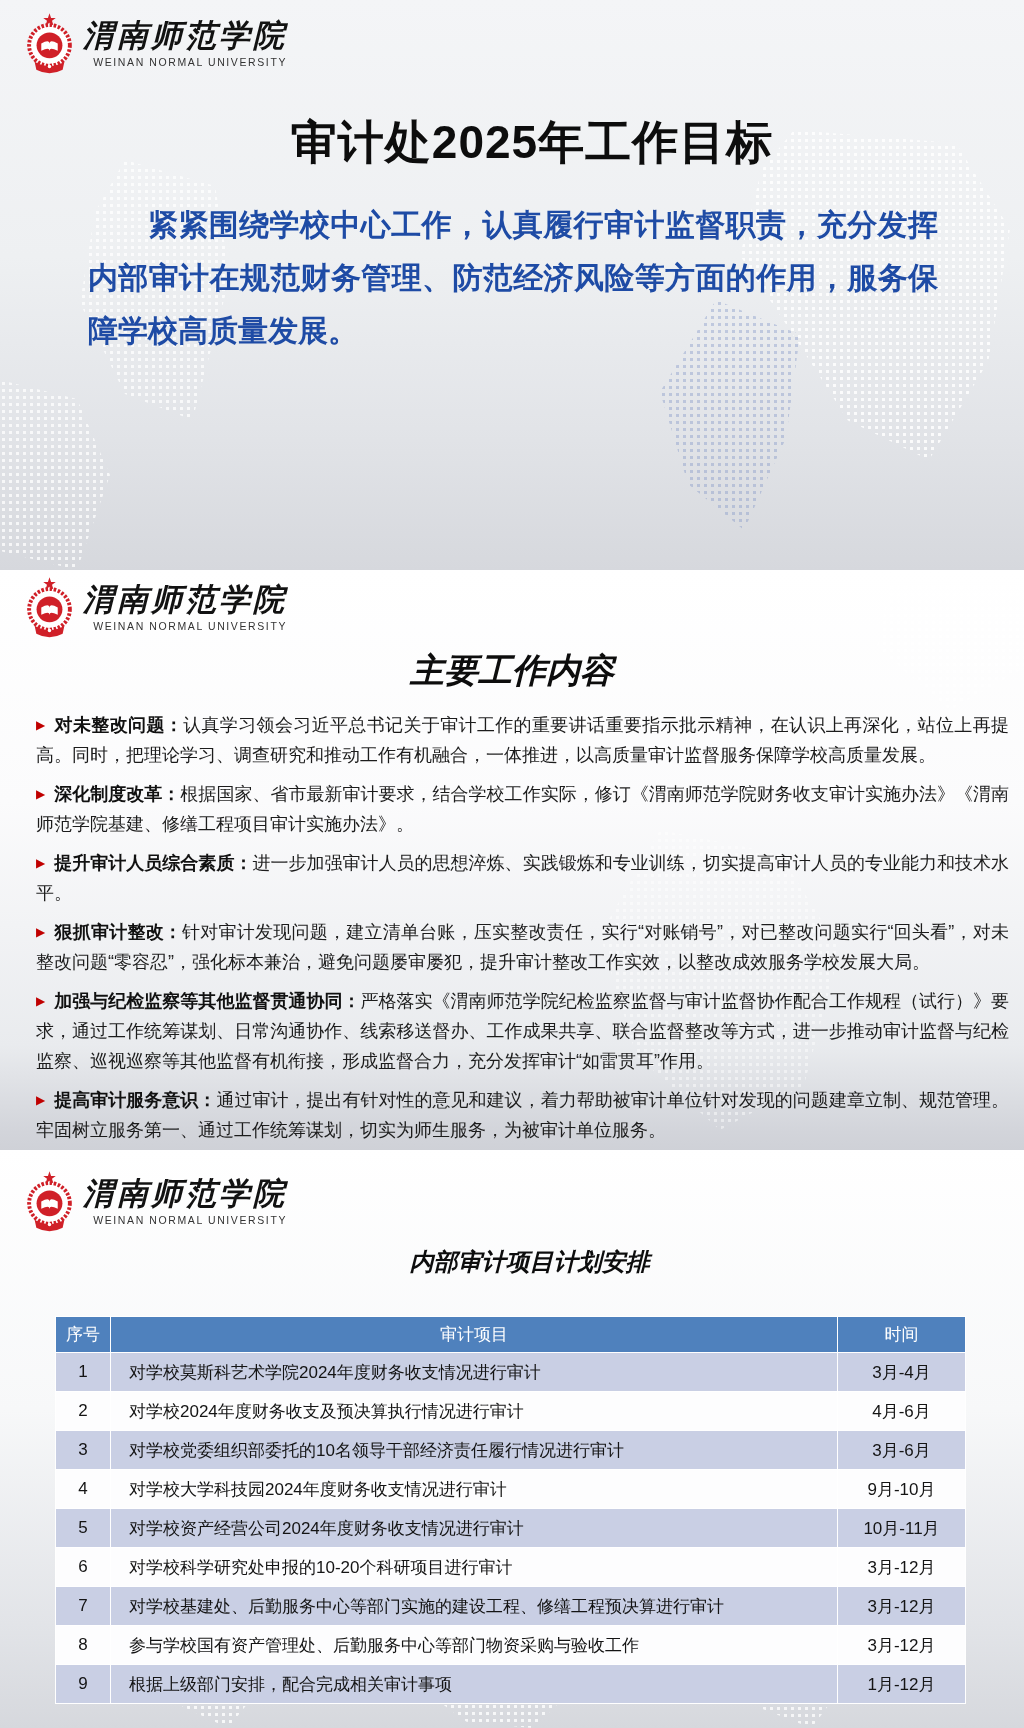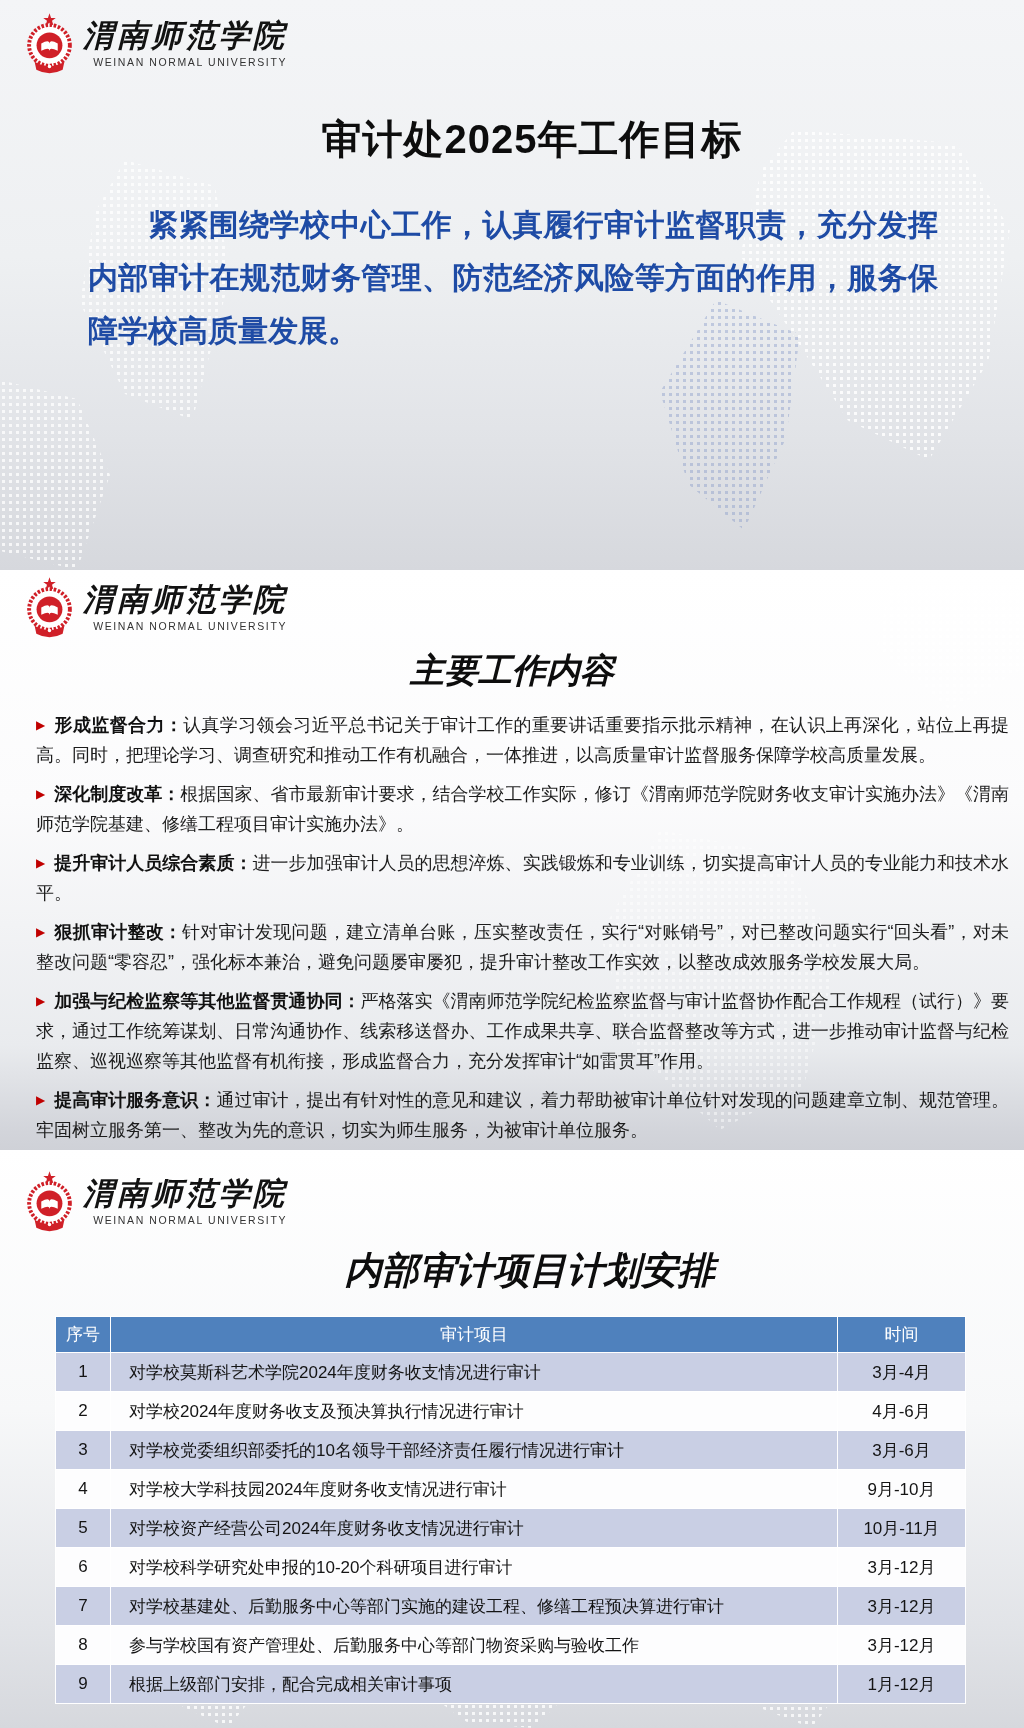--- a/index.html
+++ b/index.html
@@ -28,38 +28,38 @@
   .logo .cn{
     font-family:"Liberation Serif","DejaVu Serif",serif;
     font-size:31px;font-weight:bold;font-style:italic;
     letter-spacing:3px;color:#121212;line-height:34px;white-space:nowrap;
   }
   .logo .en{font-size:10.5px;letter-spacing:1.6px;color:#333;margin-top:3px;white-space:nowrap;text-align:right;}
 
   
   .main-title{
     position:absolute;left:0;right:0;top:112px;text-align:center;
-    font-size:40px;font-weight:bold;color:#0d0d0d;letter-spacing:1px;padding-left:40px;
+    font-size:46px;font-weight:bold;color:#0d0d0d;letter-spacing:1px;padding-left:40px;
   }
   .goal-para{
     position:absolute;left:88px;right:86px;top:198px;
     font-size:30px;font-weight:bold;color:#1e4ba5;
     line-height:53px;text-align:justify;text-indent:2em;
   }
 
   
   .sec-title{position:absolute;left:0;right:0;text-align:center;font-weight:bold;color:#0d0d0d;font-style:italic;}
   #sec2 .sec-title{top:78px;font-size:34px;}
   .bullets{position:absolute;left:36px;right:15px;top:140px;}
   .bullet{margin:0 0 9px 0;font-size:18px;line-height:30px;text-align:justify;color:#1c1c1c;}
   .bullet .marker{color:#c00000;font-size:12px;margin-right:9px;vertical-align:2px;}
   .bullet b{font-weight:bold;color:#111;}
 
   
-  #sec3 .sec-title{top:96px;font-size:37px;margin-left:35px;}
+  #sec3 .sec-title{top:96px;font-size:24px;margin-left:35px;}
   .plan-table{
     position:absolute;left:55px;top:166px;width:910px;
     border-collapse:collapse;table-layout:fixed;font-size:17px;
   }
   .plan-table col.c-no{width:55px;}
   .plan-table col.c-proj{width:727px;}
   .plan-table col.c-time{width:128px;}
   .plan-table th{
     background:#4f81bd;color:#ffffff;font-weight:normal;
     height:33px;text-align:center;border:1px solid #ffffff;font-size:17px;
@@ -116,31 +116,31 @@
     <div class="names">
       <div class="cn">渭南师范学院</div>
       <div class="en">WEINAN  NORMAL  UNIVERSITY</div>
     </div>
   </div>
 
   <div class="sec-title">主要工作内容</div>
 
   <div class="bullets">
 
-      <p class="bullet"><span class="marker">▶</span><b>形成监督合力：</b><span>认真学习领会习近平总书记关于审计工作的重要讲话重要指示批示精神，在认识上再深化，站位上再提高。同时，把理论学习、调查研究和推动工作有机融合，一体推进，以高质量审计监督服务保障学校高质量发展。</span></p>
+      <p class="bullet"><span class="marker">▶</span><b>对未整改问题：</b><span>认真学习领会习近平总书记关于审计工作的重要讲话重要指示批示精神，在认识上再深化，站位上再提高。同时，把理论学习、调查研究和推动工作有机融合，一体推进，以高质量审计监督服务保障学校高质量发展。</span></p>
 
       <p class="bullet"><span class="marker">▶</span><b>深化制度改革：</b><span>根据国家、省市最新审计要求，结合学校工作实际，修订《渭南师范学院财务收支审计实施办法》《渭南师范学院基建、修缮工程项目审计实施办法》。</span></p>
 
       <p class="bullet"><span class="marker">▶</span><b>提升审计人员综合素质：</b><span>进一步加强审计人员的思想淬炼、实践锻炼和专业训练，切实提高审计人员的专业能力和技术水平。</span></p>
 
       <p class="bullet"><span class="marker">▶</span><b>狠抓审计整改：</b><span>针对审计发现问题，建立清单台账，压实整改责任，实行“对账销号”，对已整改问题实行“回头看”，对未整改问题“零容忍”，强化标本兼治，避免问题屡审屡犯，提升审计整改工作实效，以整改成效服务学校发展大局。</span></p>
 
       <p class="bullet"><span class="marker">▶</span><b>加强与纪检监察等其他监督贯通协同：</b><span>严格落实《渭南师范学院纪检监察监督与审计监督协作配合工作规程（试行）》要求，通过工作统筹谋划、日常沟通协作、线索移送督办、工作成果共享、联合监督整改等方式，进一步推动审计监督与纪检监察、巡视巡察等其他监督有机衔接，形成监督合力，充分发挥审计“如雷贯耳”作用。</span></p>
 
-      <p class="bullet"><span class="marker">▶</span><b>提高审计服务意识：</b><span>通过审计，提出有针对性的意见和建议，着力帮助被审计单位针对发现的问题建章立制、规范管理。牢固树立服务第一、整改为先的意识，切实为师生服务，为被审计单位服务。</span></p>
+      <p class="bullet"><span class="marker">▶</span><b>提高审计服务意识：</b><span>通过审计，提出有针对性的意见和建议，着力帮助被审计单位针对发现的问题建章立制、规范管理。牢固树立服务第一、通过工作统筹谋划，切实为师生服务，为被审计单位服务。</span></p>
 
   </div>
 </div>
 
 <div class="section" id="sec3">
   <div class="dots" style="left:150px;top:470px;width:130px;height:108px;opacity:.85;clip-path:polygon(30% 0,80% 10%,100% 40%,60% 100%,25% 80%,0 30%);"></div>
   <div class="dots" style="left:400px;top:455px;width:190px;height:123px;opacity:.85;clip-path:polygon(15% 10%,55% 0,90% 20%,100% 55%,70% 100%,35% 95%,0 55%);"></div>
   <div class="dots" style="left:740px;top:450px;width:110px;height:128px;opacity:.8;clip-path:polygon(40% 0,90% 15%,100% 60%,65% 100%,20% 85%,0 35%);"></div>
 
   <div class="logo" style="top:20px;">

